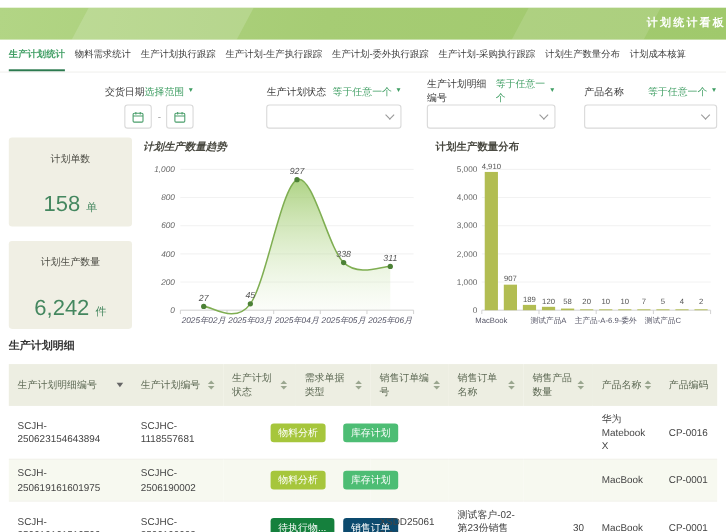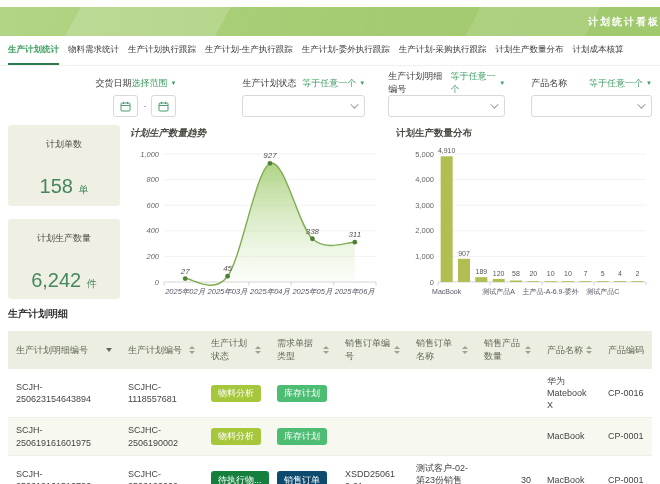--- a/index.html
+++ b/index.html
@@ -64,21 +64,21 @@
   .sectitle { font-size:10px; font-weight:bold; color:#333; margin-bottom:10px; }
   table { width:644px; border-collapse:collapse; table-layout:fixed; }
   thead th { background:#edeee2; font-size:9px; font-weight:normal; color:#5e6a55;
     padding:6px 8px; text-align:left; cursor:pointer; }
   thead th .hwrap { display:flex; align-items:center; justify-content:space-between; gap:2px; }
   tbody td { font-size:9px; color:#444; padding:6px 8px; border-bottom:1px solid #f0f0e8;
     vertical-align:middle; word-wrap:break-word; line-height:1.35; }
   tbody tr:nth-child(even) { background:#f7f9f0; }
   td.num { text-align:right; }
   .badge { display:inline-block; color:#fff; font-size:9px; padding:2.5px 7px; border-radius:3px;
-    white-space:nowrap; }
+    white-space:nowrap;margin-left:35px; }
   .sorticon { display:inline-flex; flex-direction:column; gap:1.5px; }
   .sorticon i { width:0; height:0; border-left:3px solid transparent; border-right:3px solid transparent; }
   .sorticon .up { border-bottom:3.5px solid #9aa68f; }
   .sorticon .down { border-top:3.5px solid #9aa68f; }
   .caretdown { width:0; height:0; border-left:3.5px solid transparent; border-right:3.5px solid transparent;
     border-top:4.5px solid #666; display:inline-block; }
 </style>
 </head>
 <body>
 

